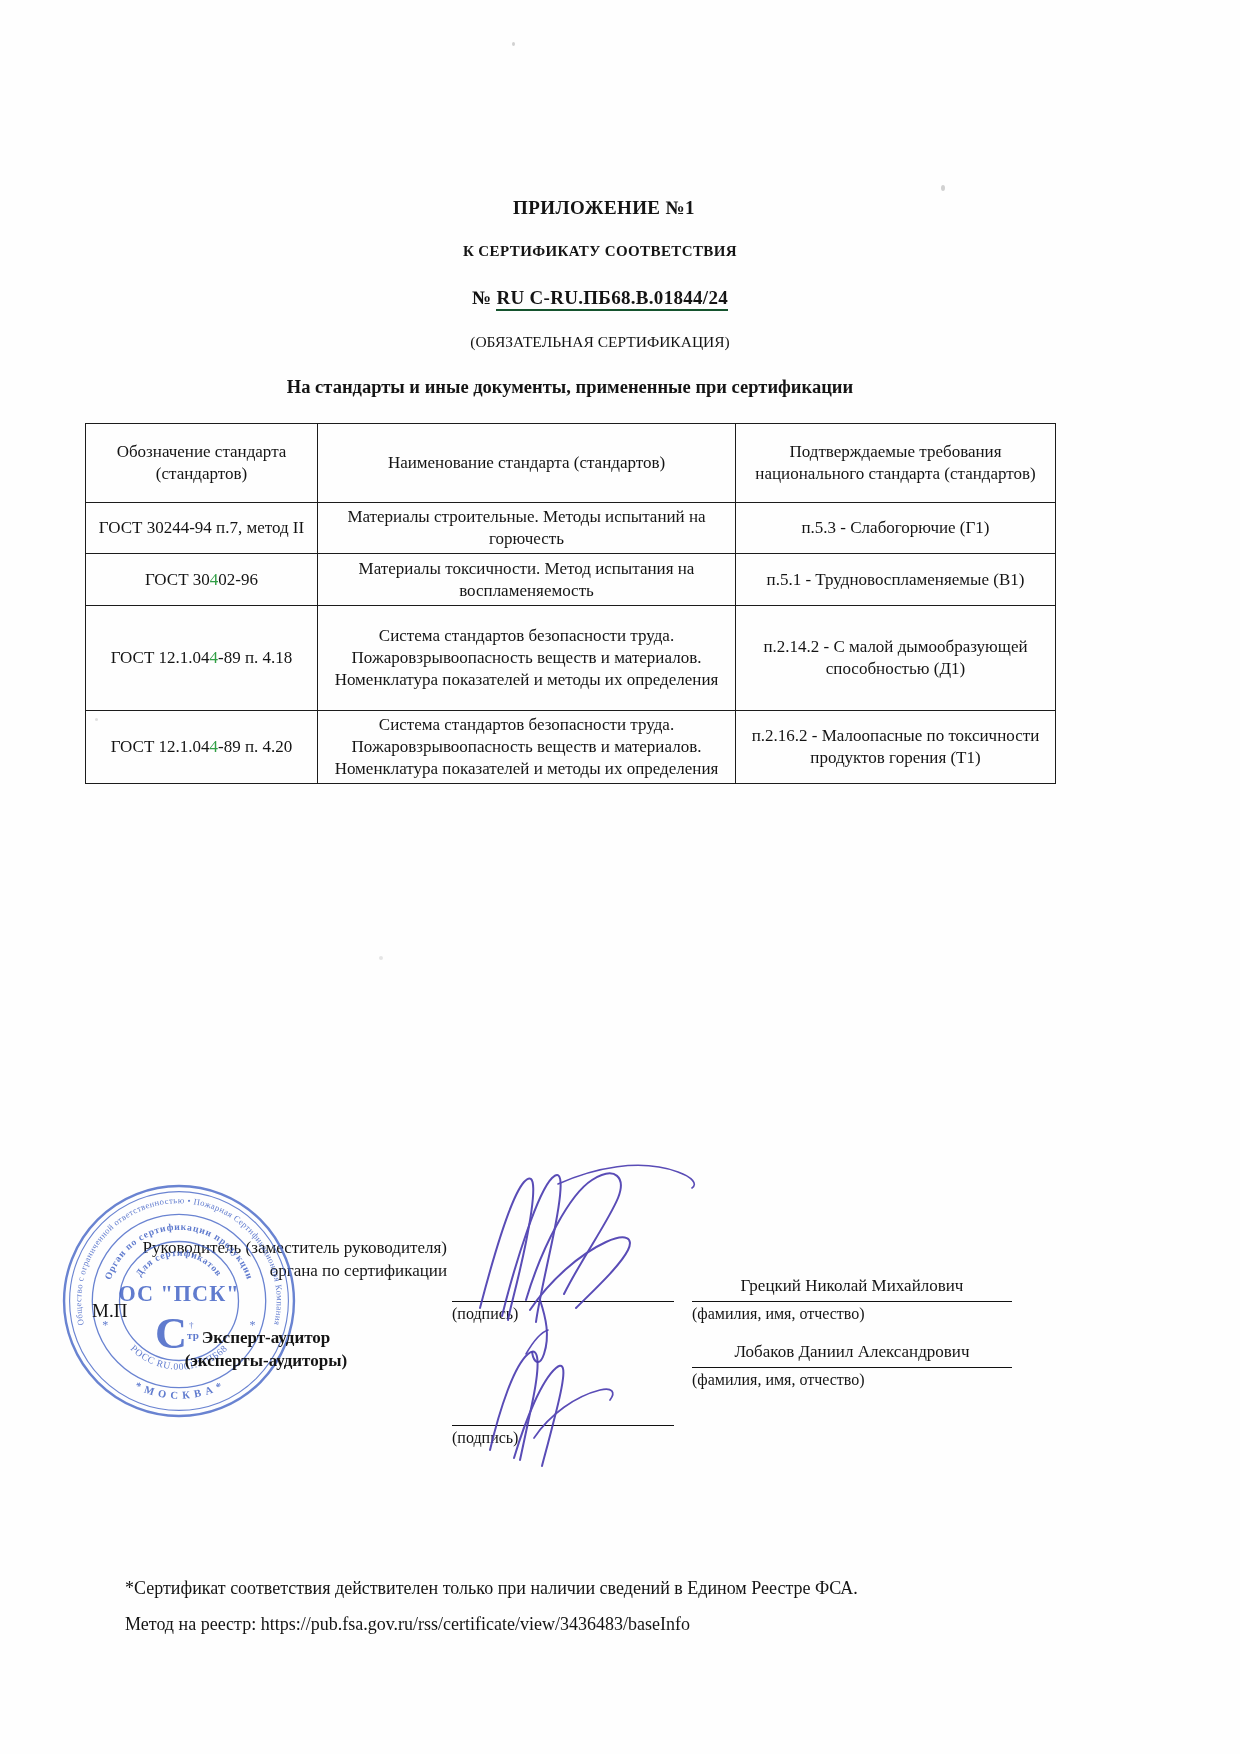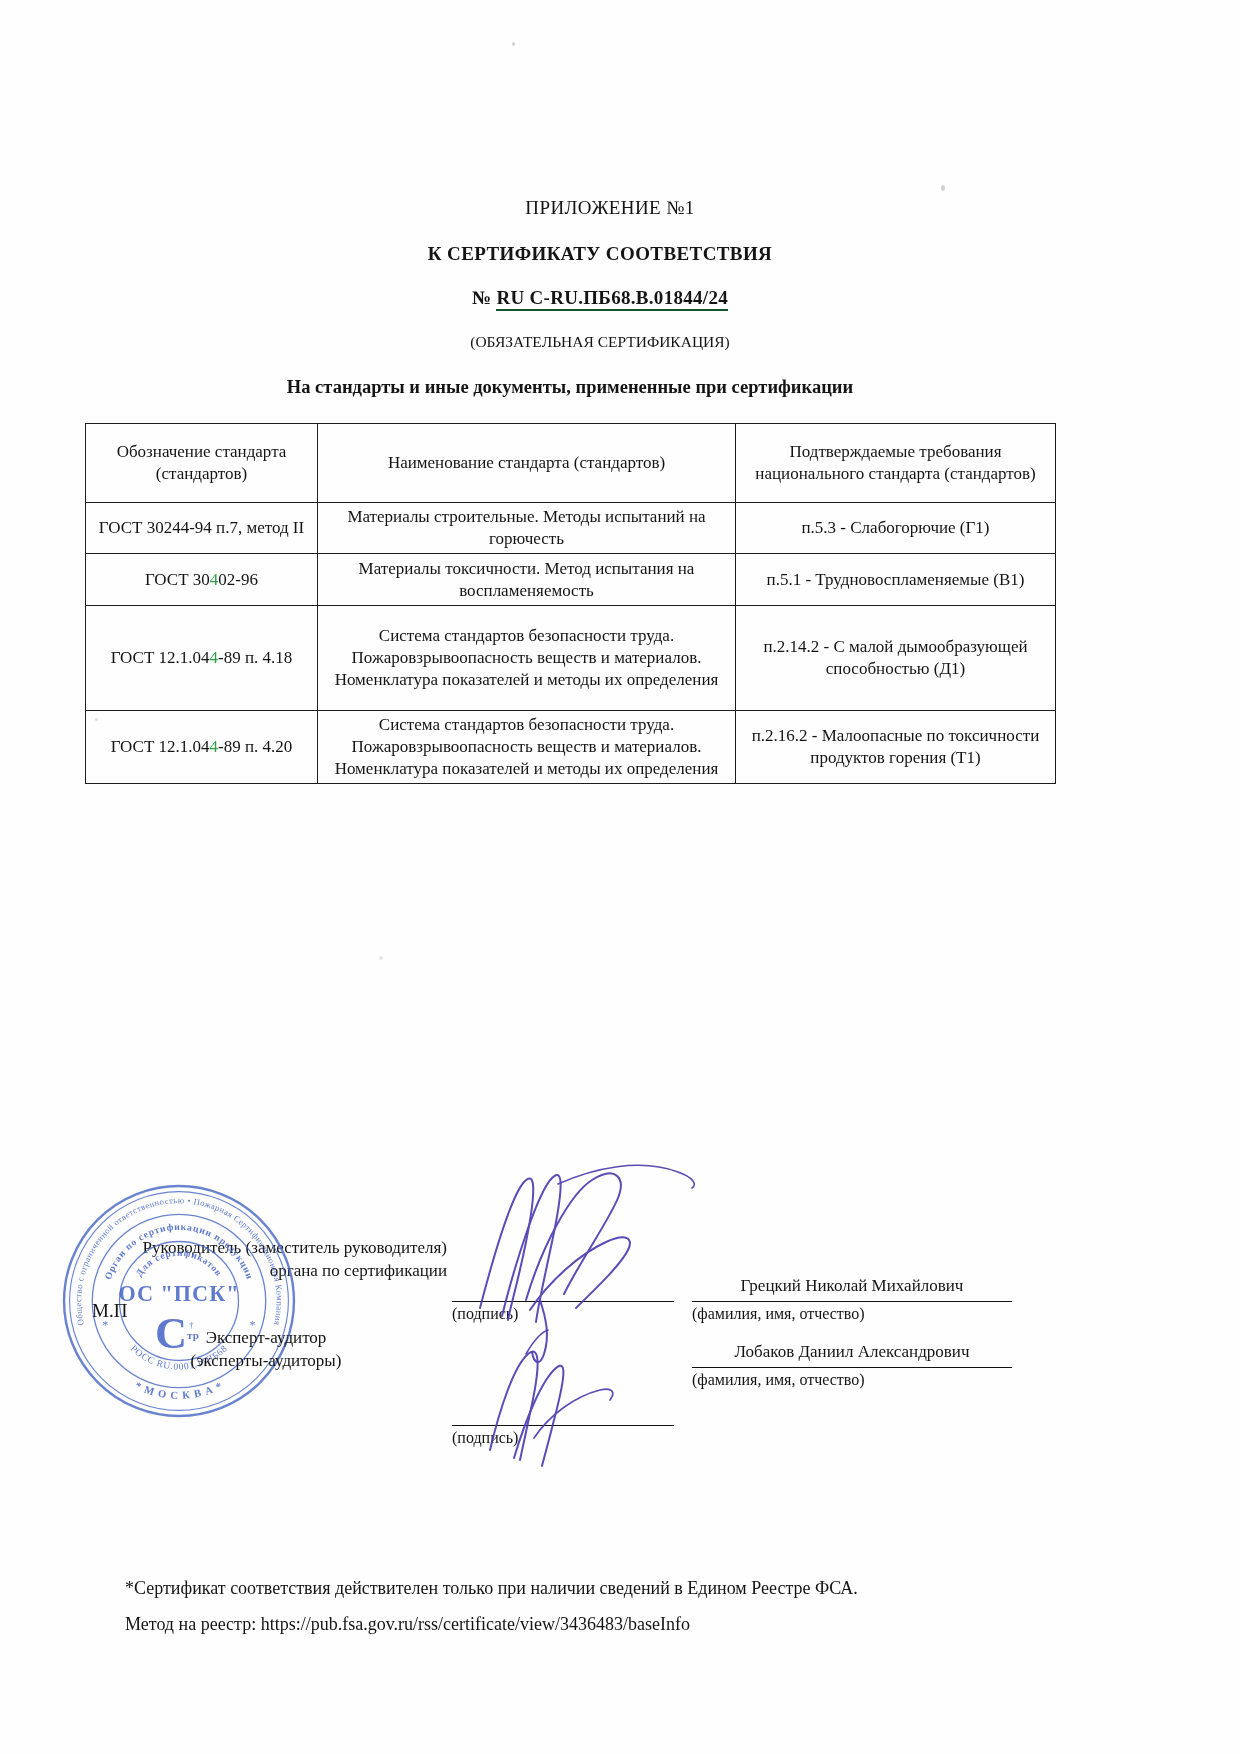--- a/index.html
+++ b/index.html
@@ -3,22 +3,22 @@
 <meta charset="utf-8">
 <style>
   html,body{margin:0;padding:0;background:#888;}
   .page{
     position:relative; width:1240px; height:1754px; margin:0 auto;
     background:#fefefe; overflow:hidden;
     font-family:"Liberation Serif", serif; color:#141414;
   }
   
   .titles{position:absolute; left:0; top:0; width:1200px; text-align:center;}
-  .t1{position:absolute; left:10px; top:197px; width:100%; font-size:19px; font-weight:normal; letter-spacing:.4px;text-align:center;}
-  .t2{position:absolute; left:0; top:243px; width:100%; font-size:19px; font-weight:bold; letter-spacing:.4px;}
+  .t1{position:absolute; left:4px; top:197px; width:100%; font-size:19px; font-weight:bold; letter-spacing:.4px;text-align:center;}
+  .t2{position:absolute; left:0; top:243px; width:100%; font-size:15px; font-weight:bold; letter-spacing:.4px;}
   .t3{position:absolute; left:0; top:287px; width:100%; font-size:19px; font-weight:bold; letter-spacing:.3px;}
   .t3 .underlined{border-bottom:2px solid #14532d; padding-bottom:1px;}
   .t4{position:absolute; left:0; top:333px; width:100%; font-size:15.5px;}
   .subtitle{position:absolute; left:85px; top:377px; width:970px; text-align:center;
             font-size:18.5px; font-weight:bold;}
   
   table.std{
     position:absolute; left:85px; top:423px; width:970px;
     border-collapse:collapse; table-layout:fixed;
   }
@@ -30,21 +30,21 @@
   tbody tr:nth-child(1){height:48px;}
   tbody tr:nth-child(2){height:52px;}
   tbody tr:nth-child(3){height:105px;}
   tbody tr:nth-child(4){height:66px;}
   .green-char{color:#2f9e44;}
   
   .role-block{position:absolute; left:115px; top:1236px; width:332px; text-align:right;
               font-size:17px; line-height:23px;}
   .mp-label{position:absolute; left:92px; top:1300px; font-size:19px; z-index:5;}
   .expert-block{position:absolute; left:100px; top:1326px; width:332px; text-align:center;
-                font-size:17px; line-height:23px; z-index:5;}
+                font-size:17px; line-height:23px; z-index:5;font-weight:bold;}
   .sig-line{position:absolute; border-top:1.7px solid #111; height:0;}
   .line-a{left:452px; top:1301px; width:222px;}
   .line-b{left:692px; top:1301px; width:320px;}
   .line-c{left:452px; top:1425px; width:222px;}
   .line-d{left:692px; top:1367px; width:320px;}
   .caption{position:absolute; text-align:left; font-size:16px;}
   .cap-a{left:452px; top:1305px; width:222px;}
   .cap-b{left:692px; top:1305px; width:320px;}
   .cap-c{left:452px; top:1429px; width:222px;}
   .cap-d{left:692px; top:1371px; width:320px;}

